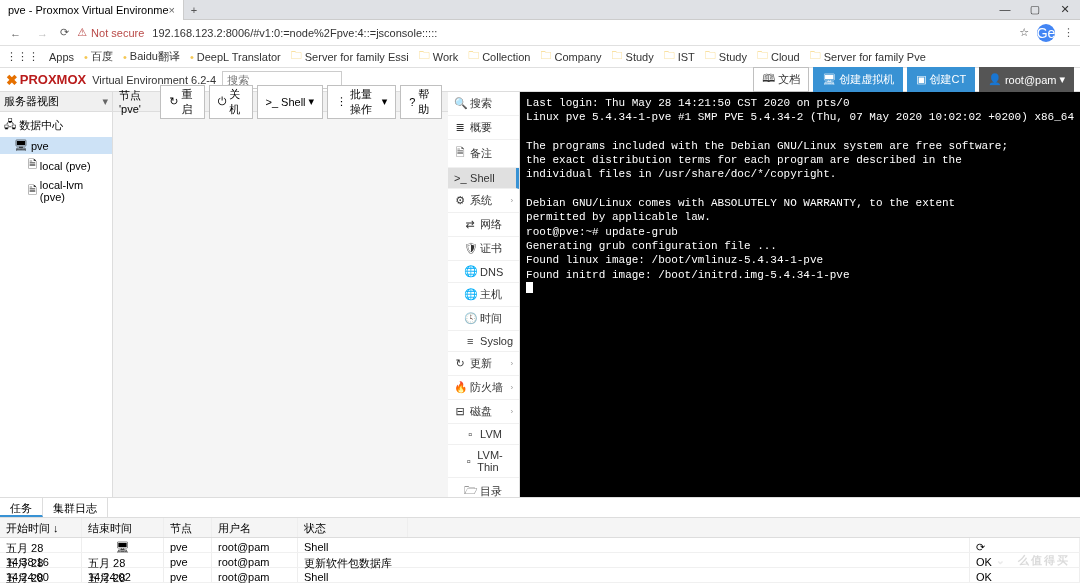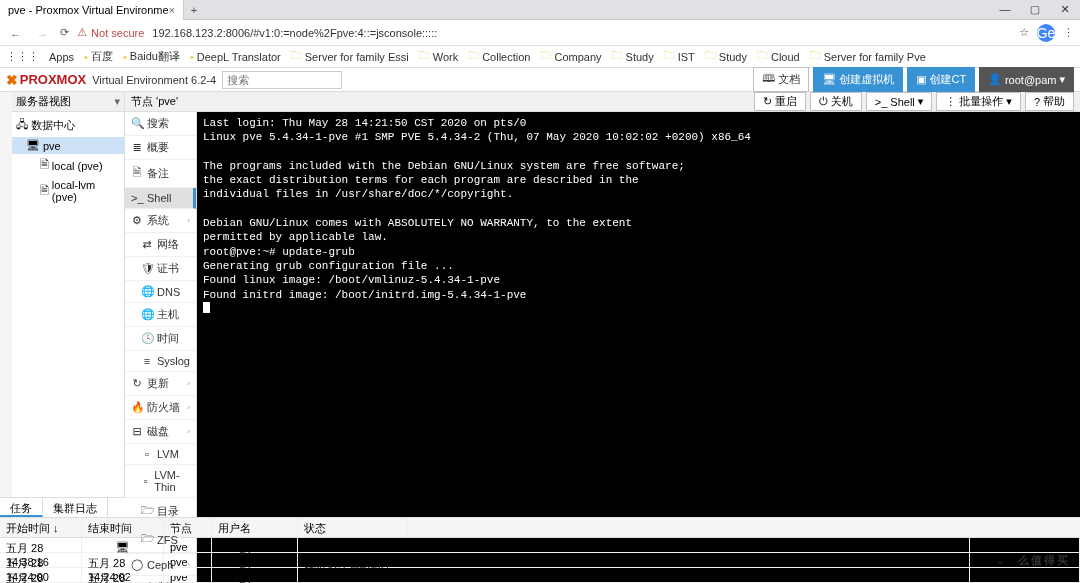--- a/index.html
+++ b/index.html
@@ -23,30 +23,30 @@
 .header{height:24px;background:#fff;display:flex;align-items:center;padding:0 6px;border-bottom:1px solid #ddd;}
 .logo{display:flex;align-items:center;gap:2px;}
 .logo-x{color:#e57000;font-weight:bold;font-size:14px;}
 .logo-txt{font-weight:bold;font-size:13px;color:#b91c1c;}
 .env{color:#333;margin-left:6px;}
 .search-box{margin-left:6px;width:120px;height:18px;border:1px solid #ccc;padding:0 4px;}
 .hdr-right{margin-left:auto;display:flex;gap:4px;}
 .hdr-btn{background:#fff;border:1px solid #c0c0c0;padding:2px 8px;display:flex;align-items:center;gap:3px;color:#333;}
 .hdr-btn.blue{background:#3892d4;border-color:#3892d4;color:#fff;}
 .hdr-btn.dark{background:#555;border-color:#555;color:#fff;}
-.main-area{display:flex;height:405px;margin-left:12px;}
+.main-area{display:flex;height:405px;}
 .tree-panel{width:113px;background:#fff;border-right:1px solid #ddd;display:flex;flex-direction:column;}
 .tree-hdr{height:20px;background:#f0f0f0;border-bottom:1px solid #ddd;display:flex;align-items:center;padding:0 4px;}
 .tree-hdr span:last-child{margin-left:auto;color:#666;}
 .tree-body{flex:1;padding:2px 0;}
 .tree-item{padding:2px 4px;display:flex;align-items:center;gap:3px;}
 .tree-item.l1{padding-left:14px;}
 .tree-item.l2{padding-left:28px;}
 .tree-item.sel{background:#cde2f6;}
-.content{flex:1;display:flex;flex-direction:column;}
+.content{flex:1;display:flex;flex-direction:row;}
 .crumb-bar{height:20px;background:#f0f0f0;border-bottom:1px solid #ddd;display:flex;align-items:center;padding:0 6px;}
 .crumb-right{margin-left:auto;display:flex;gap:4px;}
 .sm-btn{background:#fff;border:1px solid #c0c0c0;padding:1px 8px;display:flex;align-items:center;gap:3px;}
 .content-body{flex:1;display:flex;}
 .side-menu{width:72px;background:#fff;border-right:1px solid #ddd;overflow-y:auto;}
 .menu-item{padding:4px 6px;display:flex;align-items:center;gap:4px;color:#333;border-bottom:1px solid #f0f0f0;position:relative;}
 .menu-item.sel{background:#e0e0e0;border-right:3px solid #3892d4;}
 .menu-item.sub{padding-left:16px;}
 .menu-item .chev{margin-left:auto;color:#999;font-size:8px;}
 .menu-ico{width:12px;display:inline-block;text-align:center;}

